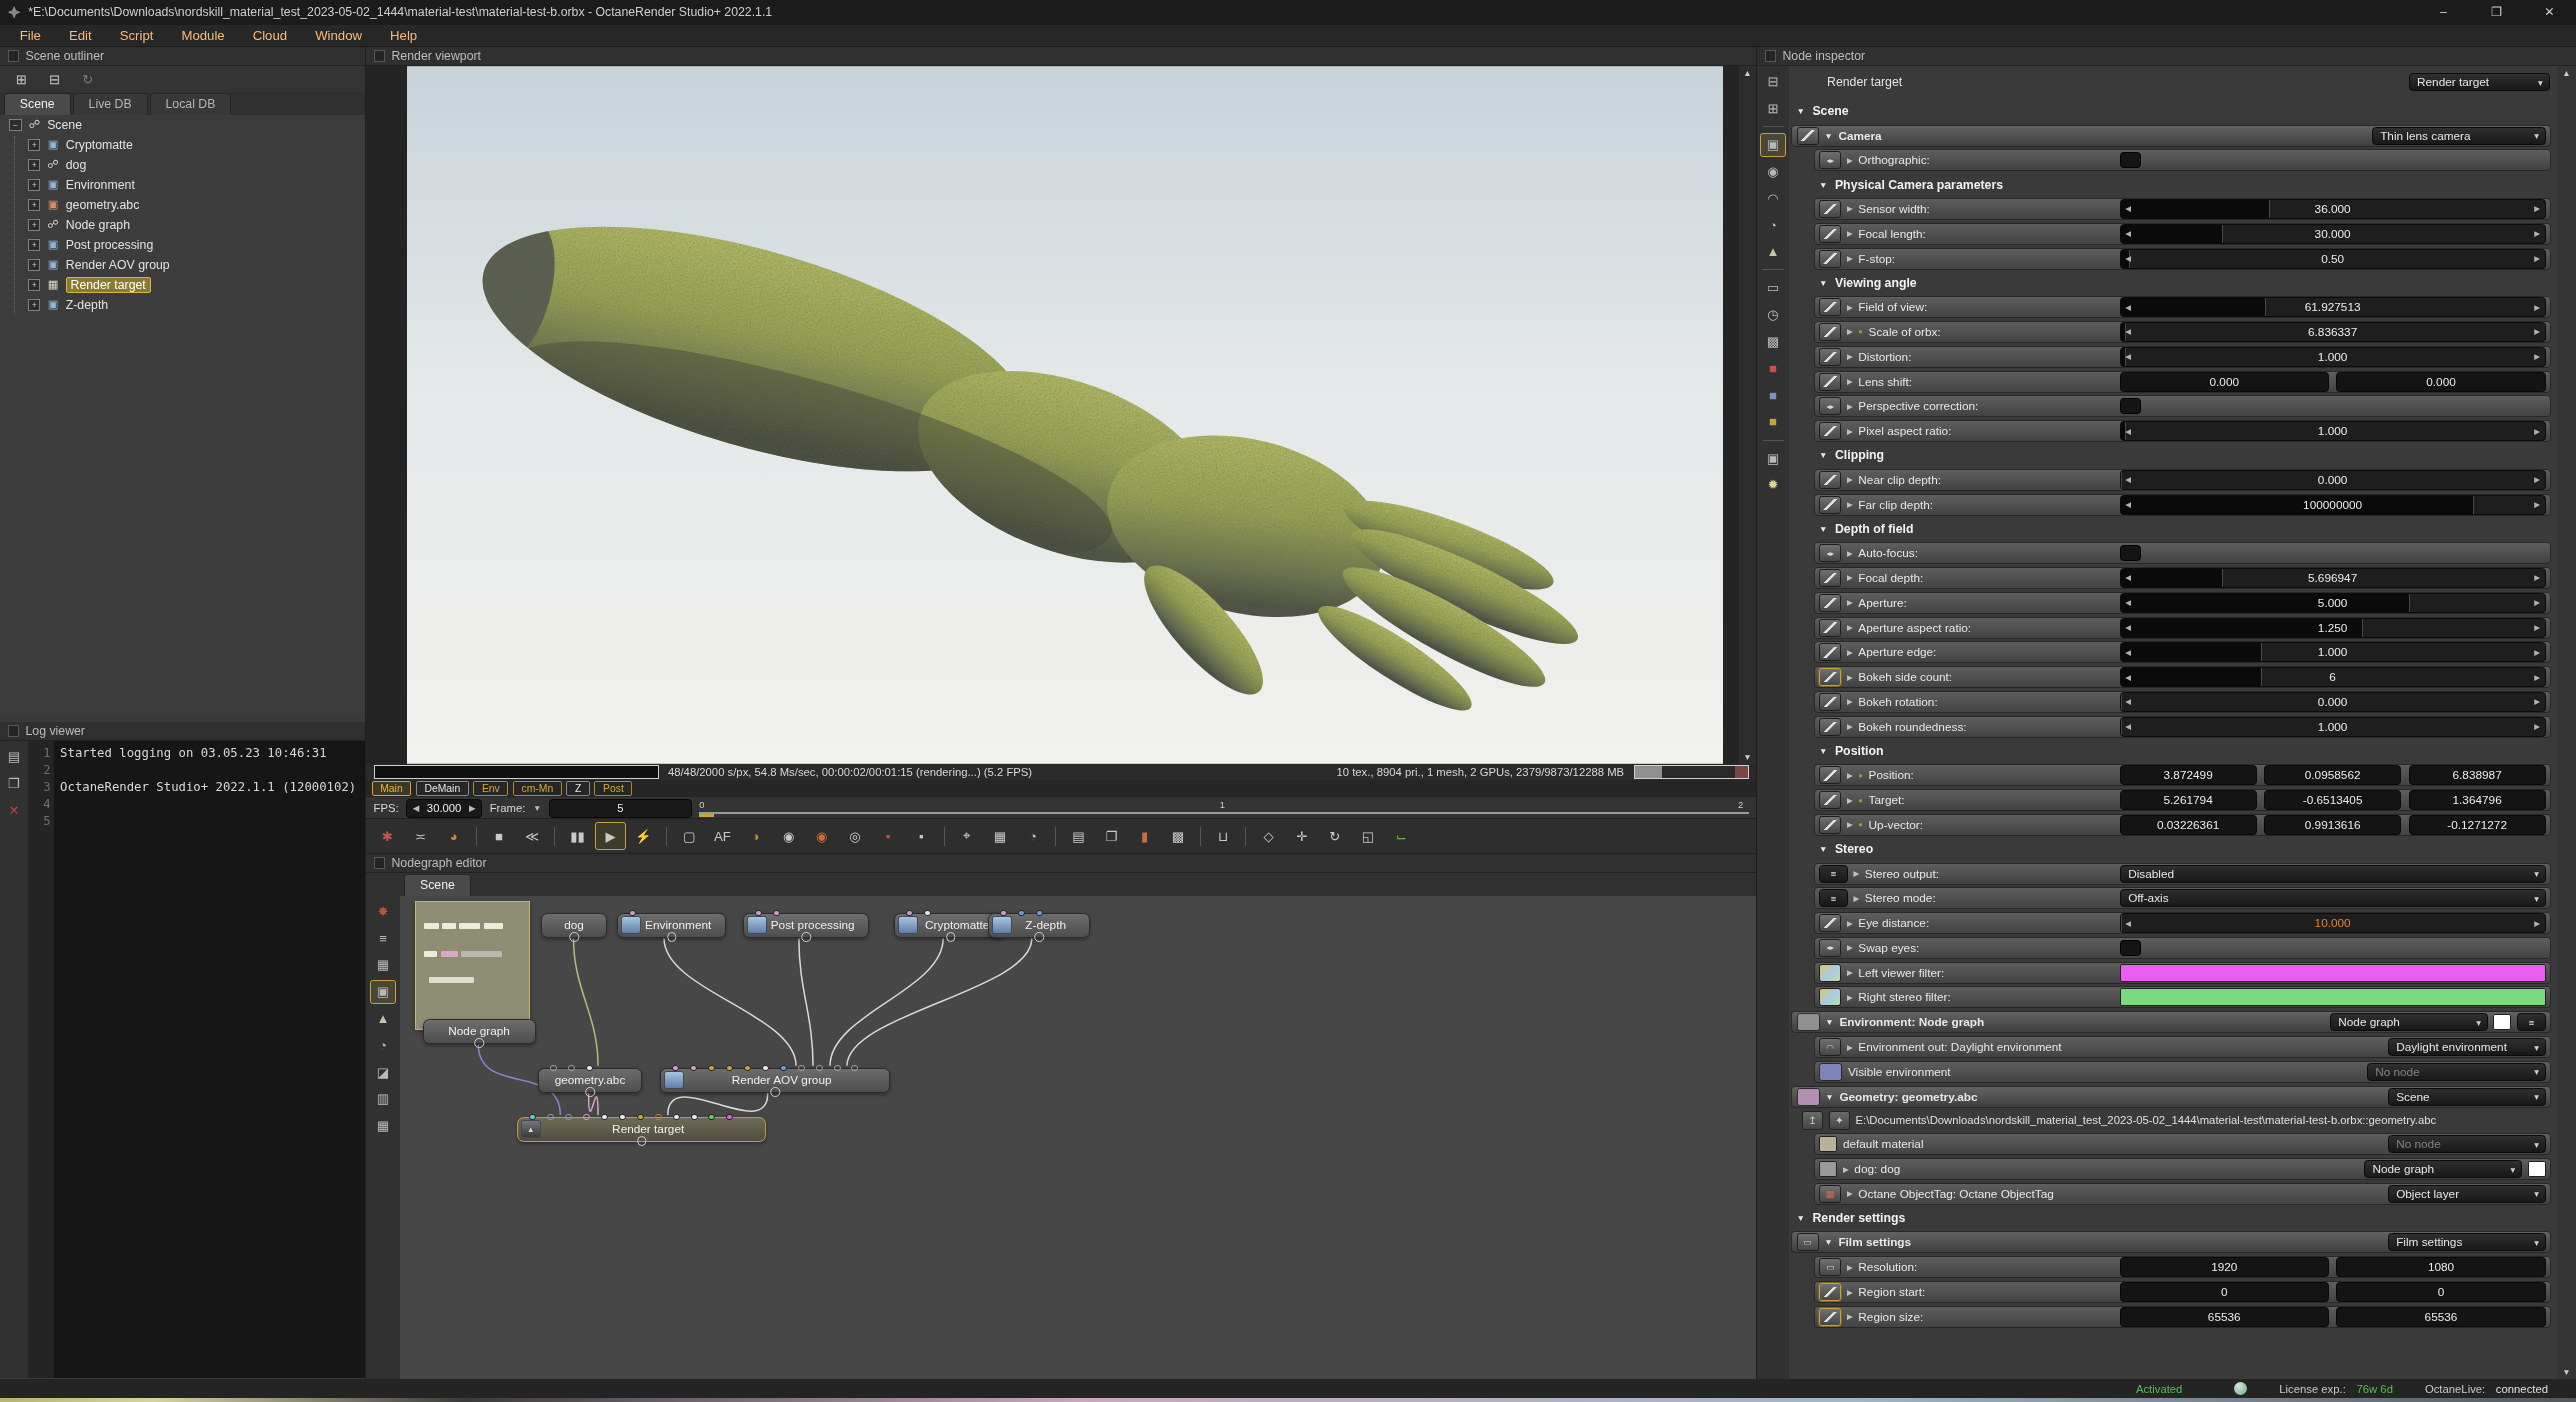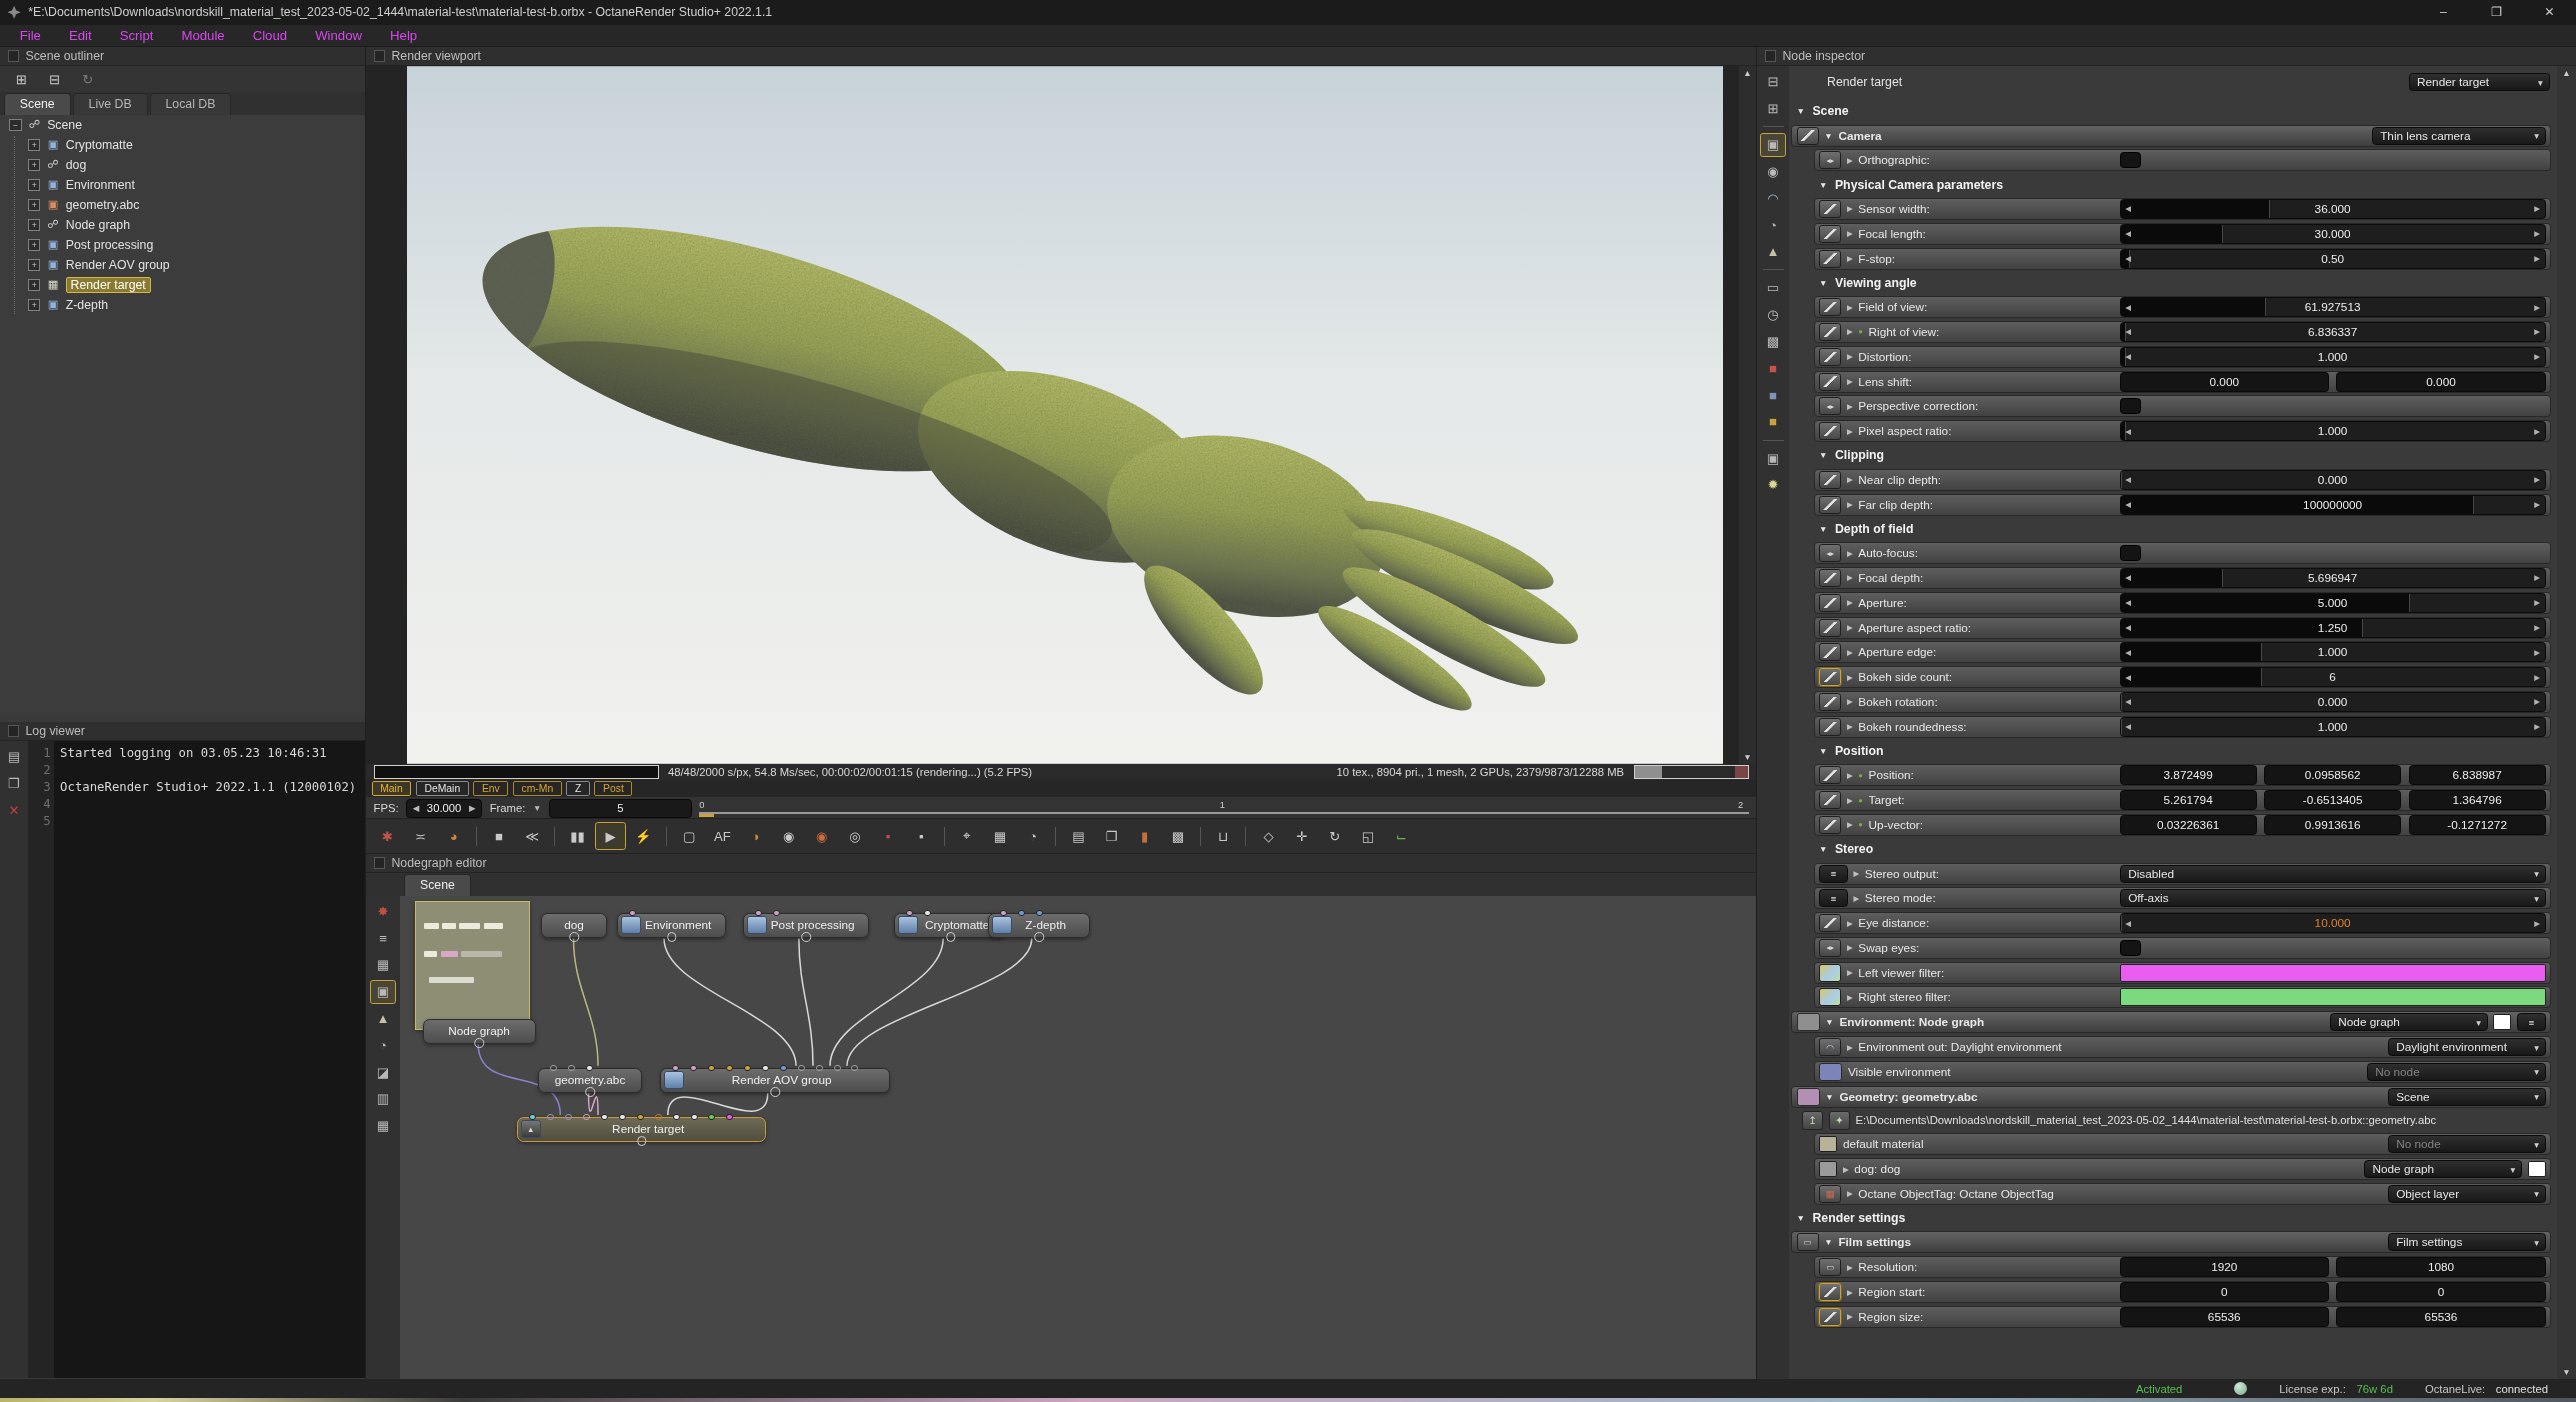--- a/index.html
+++ b/index.html
@@ -8,21 +8,21 @@
   .abs{position:absolute;}
   
   .titlebar{left:0;top:0;width:2576px;height:24.5px;background:#1b1b1b;display:flex;align-items:center;
             font-size:12.3px;color:#cfcfcf;}
   .applogo{width:13.2px;height:13.2px;margin:0 7.5px 0 7.5px;background:#888;
            clip-path:polygon(50% 0,65% 35%,100% 50%,65% 65%,50% 100%,35% 65%,0 50%,35% 35%);}
   .winbtns{margin-left:auto;display:flex;}
   .winbtn{width:53px;height:24.5px;display:flex;align-items:center;justify-content:center;color:#cfcfcf;font-size:12.3px;}
   .menubar{left:0;top:24.5px;width:2576px;height:22.6px;background:#272727;display:flex;align-items:center;
            padding-left:5.7px;font-size:13.2px;border-bottom:0.9px solid #1a1a1a;box-sizing:border-box;}
-  .menu-item{padding:1.9px 14px;color:#d946ef;}
+  .menu-item{padding:1.9px 14px;color:#fdba74;}
   
   .phead{height:19px;background:#2f2f2f;display:flex;align-items:center;gap:6.6px;padding:0 7.5px;
          font-size:12.3px;color:#bdbdbd;border-bottom:0.9px solid #232323;box-sizing:border-box;}
   .psq{width:9.4px;height:9.4px;background:#242424;border:0.9px solid #565656;flex:0 0 auto;}
   
   .strip{display:flex;flex-direction:column;align-items:center;background:#313131;padding-top:3.8px;gap:2.8px;box-sizing:border-box;}
   .sicon{width:24.5px;height:22px;display:flex;align-items:center;justify-content:center;font-size:13.2px;
          color:#b9b9b9;border-radius:2.8px;border:0.9px solid transparent;}
   .sicon.sel{border-color:#c8a23c;background:#4a4636;}
   .sdiv{width:21px;height:0.9px;background:#555;margin:2.8px 0;}
@@ -558,21 +558,21 @@
                   <div class="tarr l">◀</div>
                   <div class="tarr r">▶</div>
                   <div class="tval">61.927513</div>
                 </div>
               </div>
             </div>
             <div class="irow">
               <div class="ichip curve"></div>
               <div class="iarr">▶</div>
               <div class="idot">●</div>
-              <div class="ilab">Right of view:</div>
+              <div class="ilab">Scale of orbx:</div>
               <div class="ival">
                 <div class="track">
                   <div class="fill" style="width: 1%;"></div>
                   <div class="tarr l">◀</div>
                   <div class="tarr r">▶</div>
                   <div class="tval">6.836337</div>
                 </div>
               </div>
             </div>
             <div class="irow">

